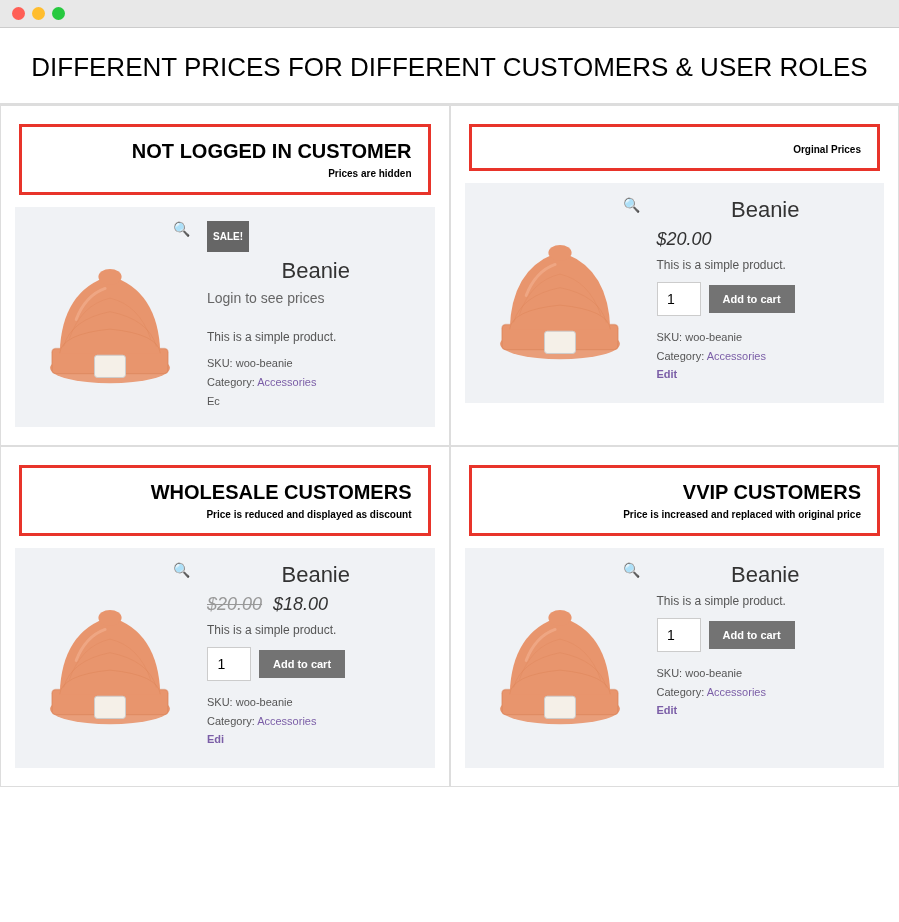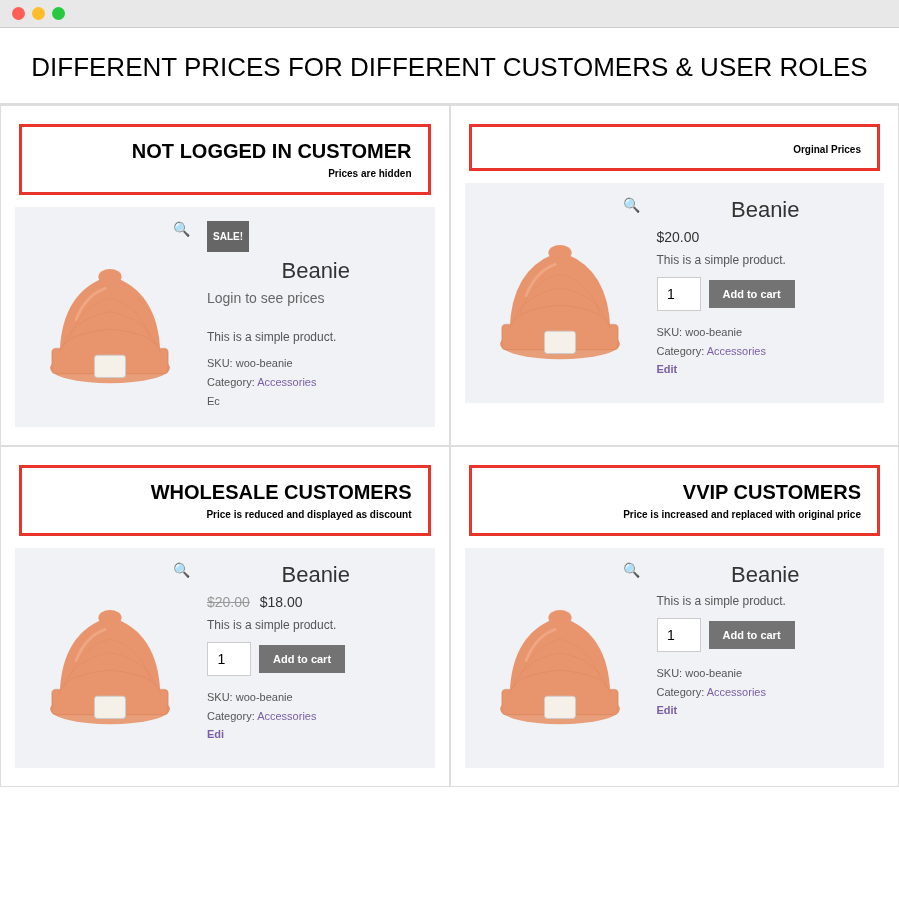--- a/index.html
+++ b/index.html
@@ -104,23 +104,24 @@
       margin-bottom: 6px;
     }
     .product-name {
       font-size: 22px;
       font-weight: 400;
       color: #333;
       margin-bottom: 6px;
       text-align: center;
     }
     .product-price {
-      font-size: 14px;
+      font-size: 18px;
       color: #333;
       margin-bottom: 8px;
+      font-style: italic;
     }
     .price-original {
       text-decoration: line-through;
       color: #999;
       margin-right: 6px;
     }
     .price-sale {
       color: #333;
       font-weight: 500;
     }

